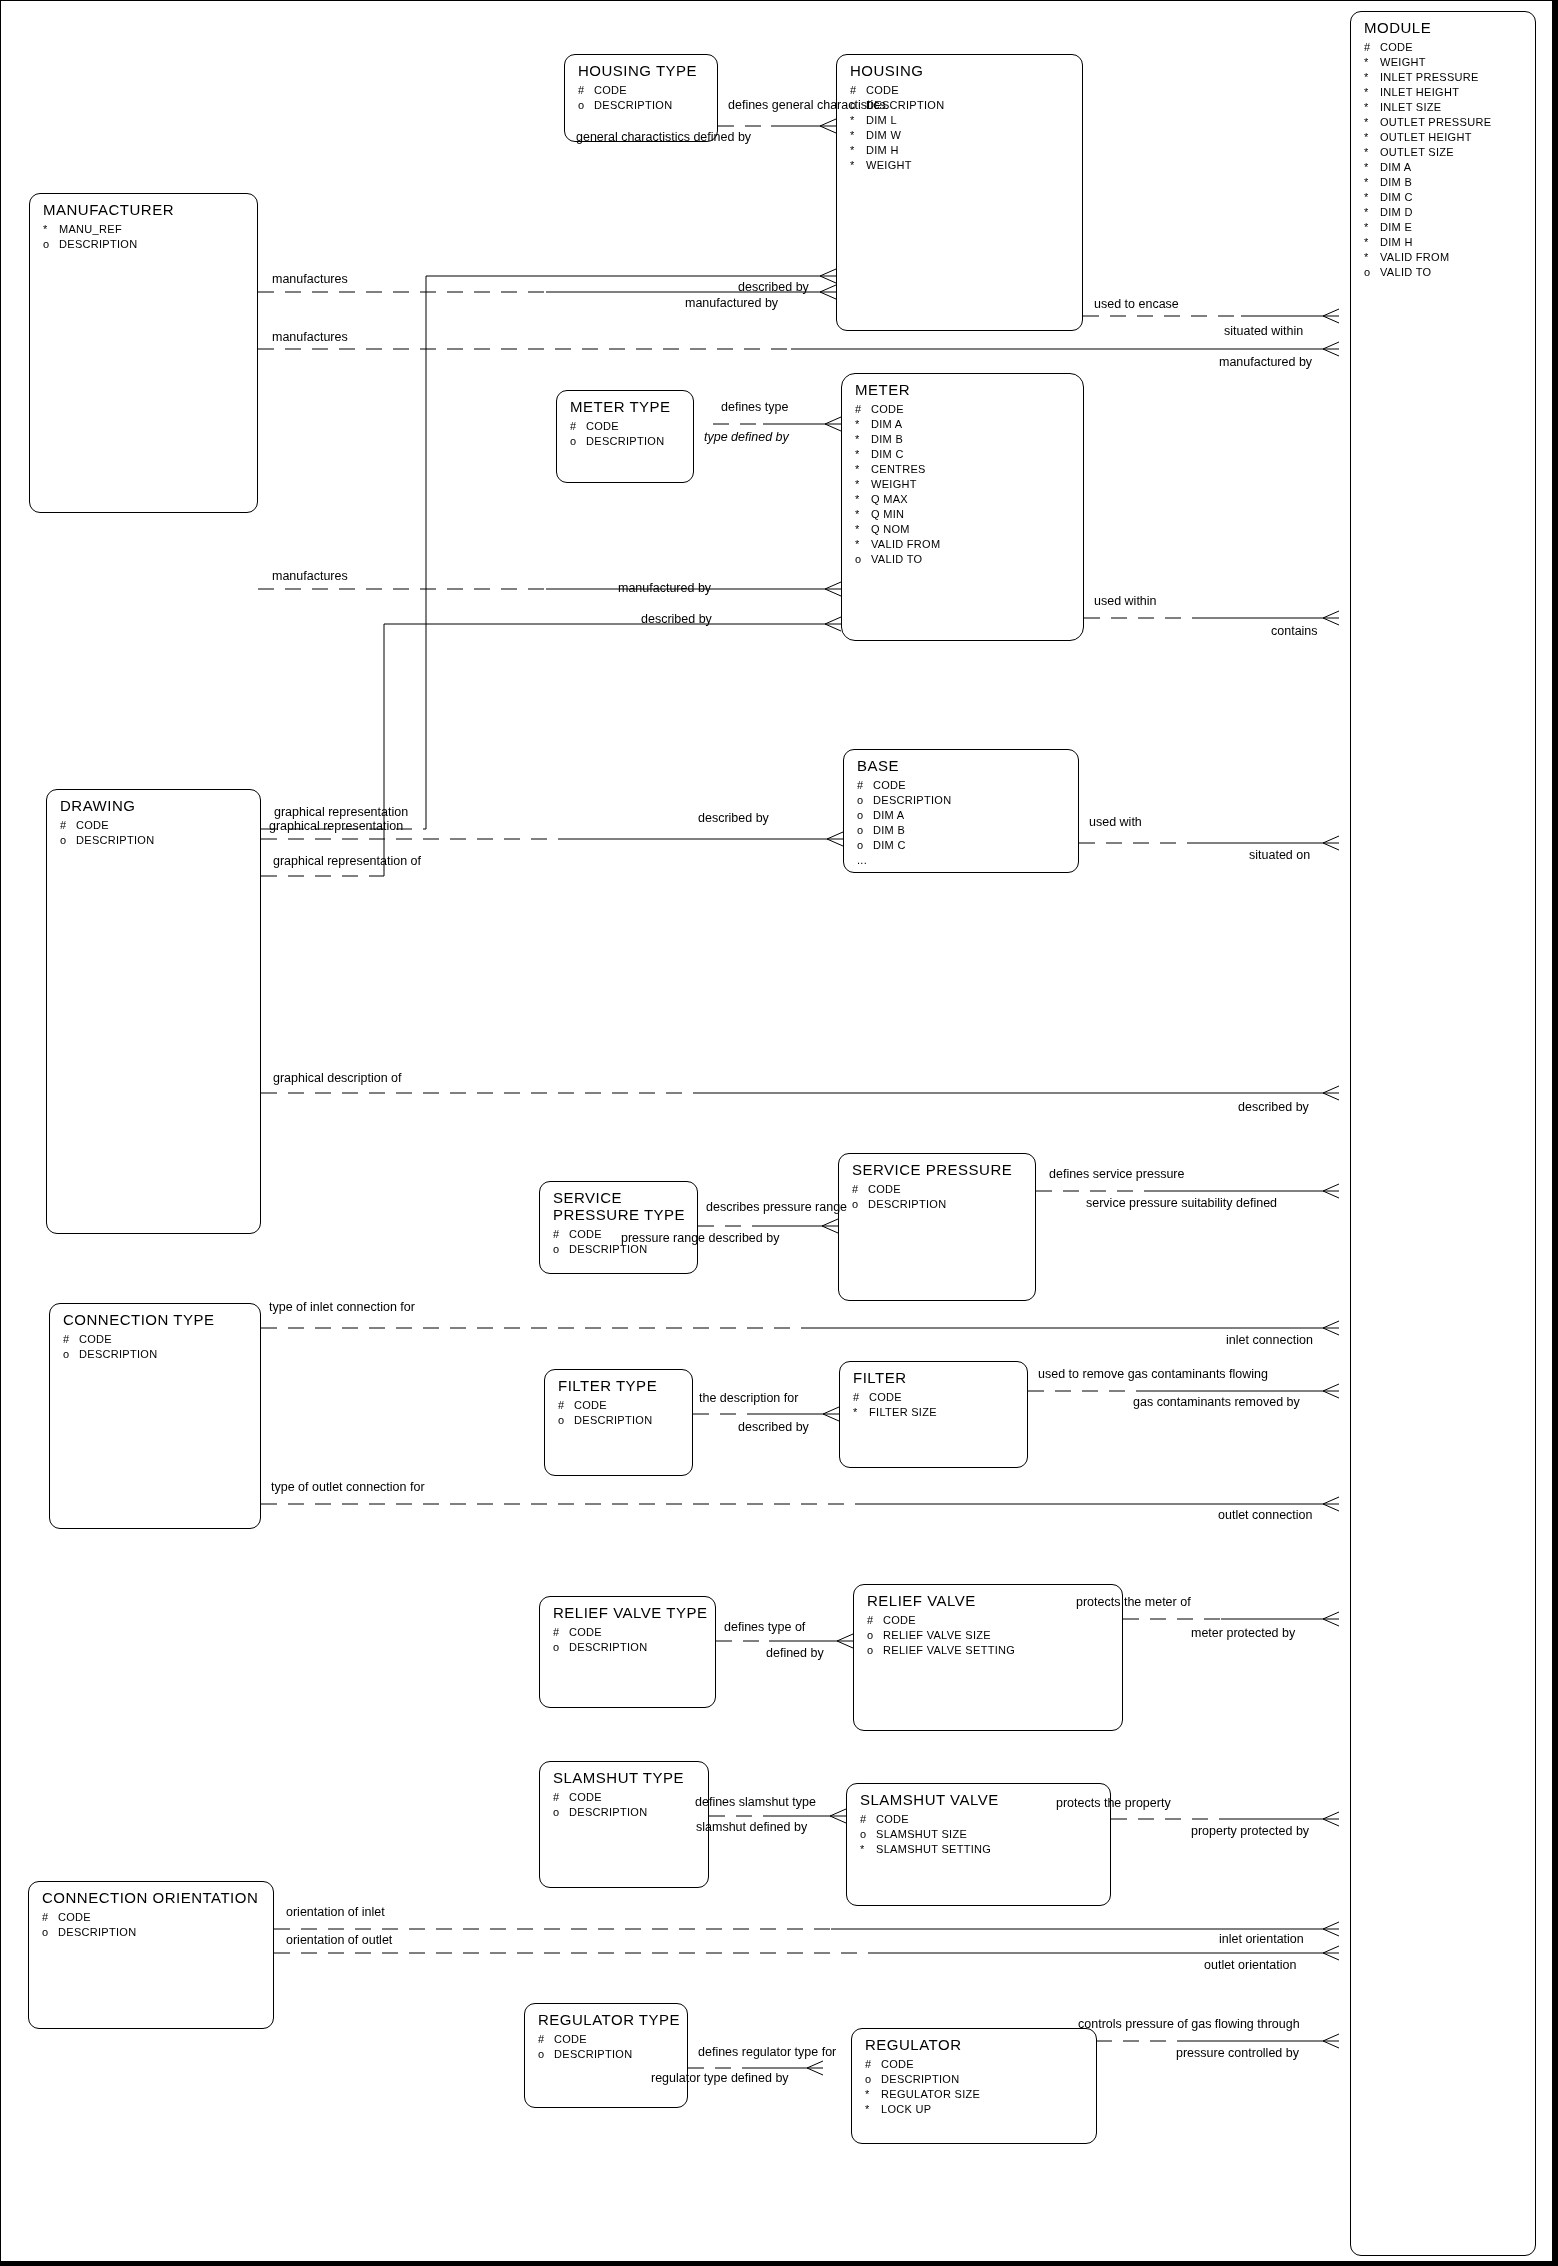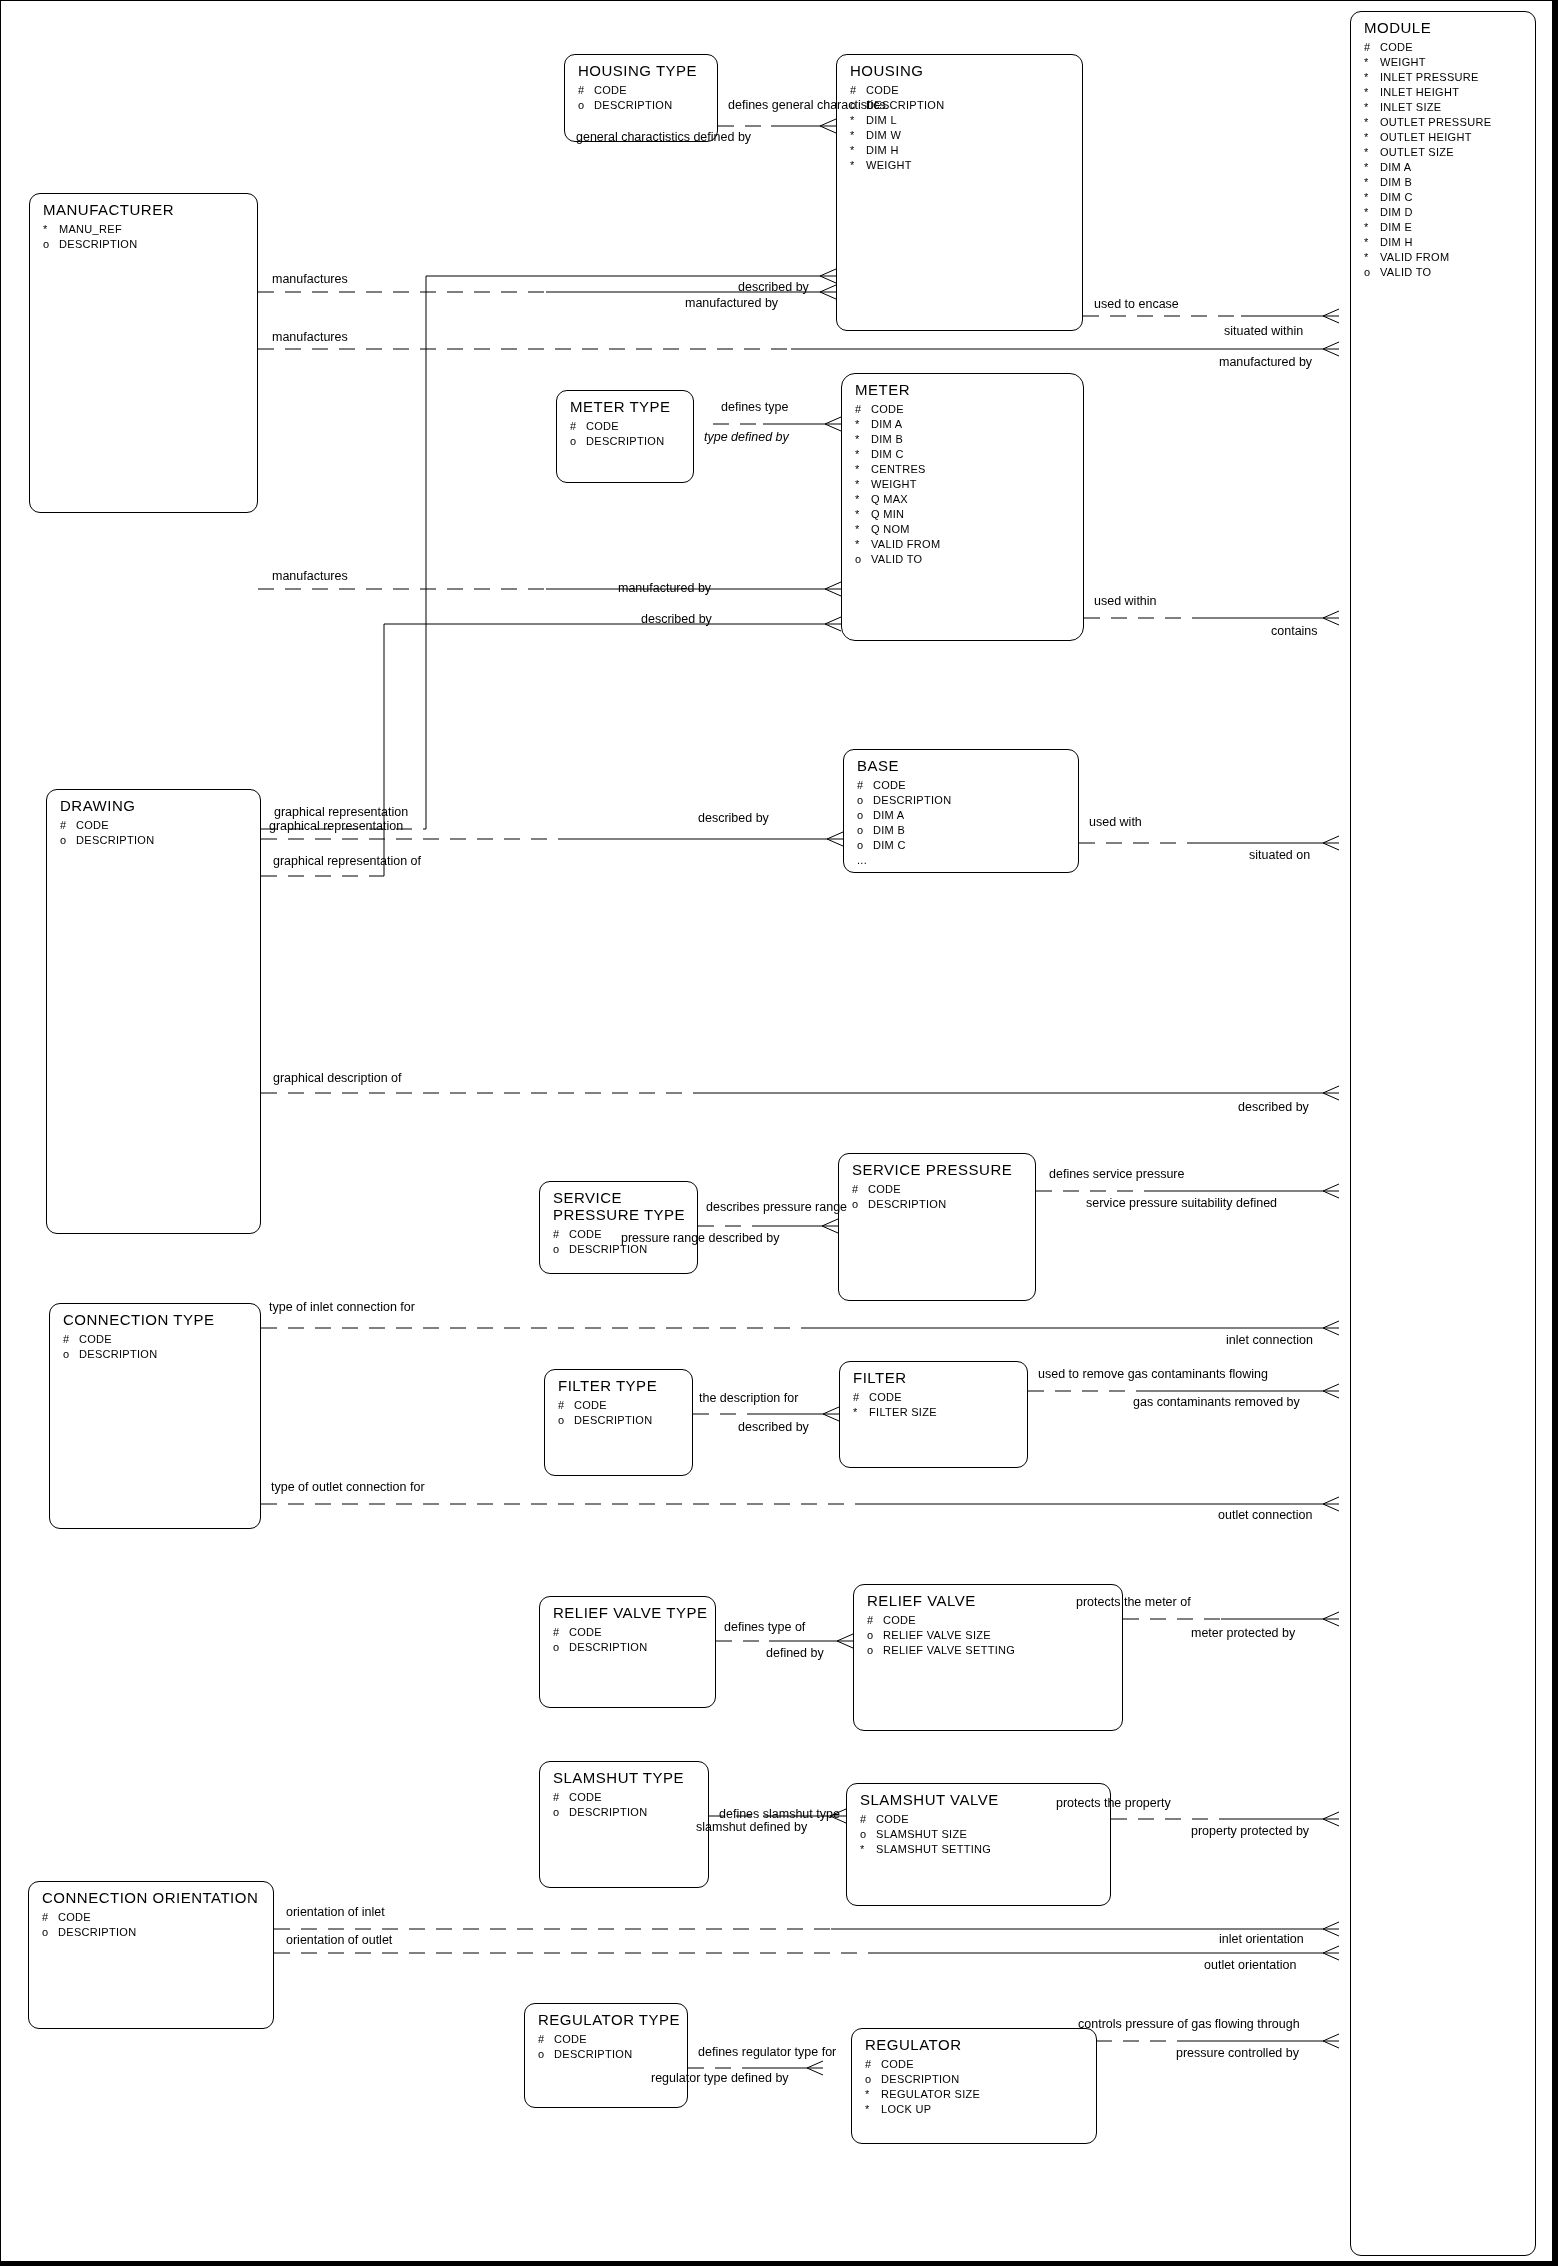--- a/index.html
+++ b/index.html
@@ -399,21 +399,21 @@
   <span class="rl" style="left:698px;top:1390px;">the description for</span>
   <span class="rl" style="left:737px;top:1419px;">described by</span>
   <span class="rl" style="left:1037px;top:1366px;">used to remove gas contaminants flowing</span>
   <span class="rl" style="left:1132px;top:1394px;">gas contaminants removed by</span>
   <span class="rl" style="left:270px;top:1479px;">type of outlet connection for</span>
   <span class="rl" style="left:1217px;top:1507px;">outlet connection</span>
   <span class="rl" style="left:723px;top:1619px;">defines type of</span>
   <span class="rl" style="left:765px;top:1645px;">defined by</span>
   <span class="rl" style="left:1063px;top:1594px;padding-left:12px;">protects the meter of</span>
   <span class="rl" style="left:1190px;top:1625px;">meter protected by</span>
-  <span class="rl" style="left:718px;top:1794px;margin-top:12px;">defines slamshut type</span>
+  <span class="rl" style="left:694px;top:1794px;">defines slamshut type</span>
   <span class="rl" style="left:695px;top:1819px;">slamshut defined by</span>
   <span class="rl" style="left:1055px;top:1795px;">protects the property</span>
   <span class="rl" style="left:1190px;top:1823px;">property protected by</span>
   <span class="rl" style="left:285px;top:1904px;">orientation of inlet</span>
   <span class="rl" style="left:1218px;top:1931px;">inlet orientation</span>
   <span class="rl" style="left:285px;top:1932px;">orientation of outlet</span>
   <span class="rl" style="left:1203px;top:1957px;">outlet orientation</span>
   <span class="rl" style="left:697px;top:2044px;">defines regulator type for</span>
   <span class="rl" style="left:650px;top:2070px;">regulator type defined by</span>
   <span class="rl" style="left:1077px;top:2016px;">controls pressure of gas flowing through</span>

